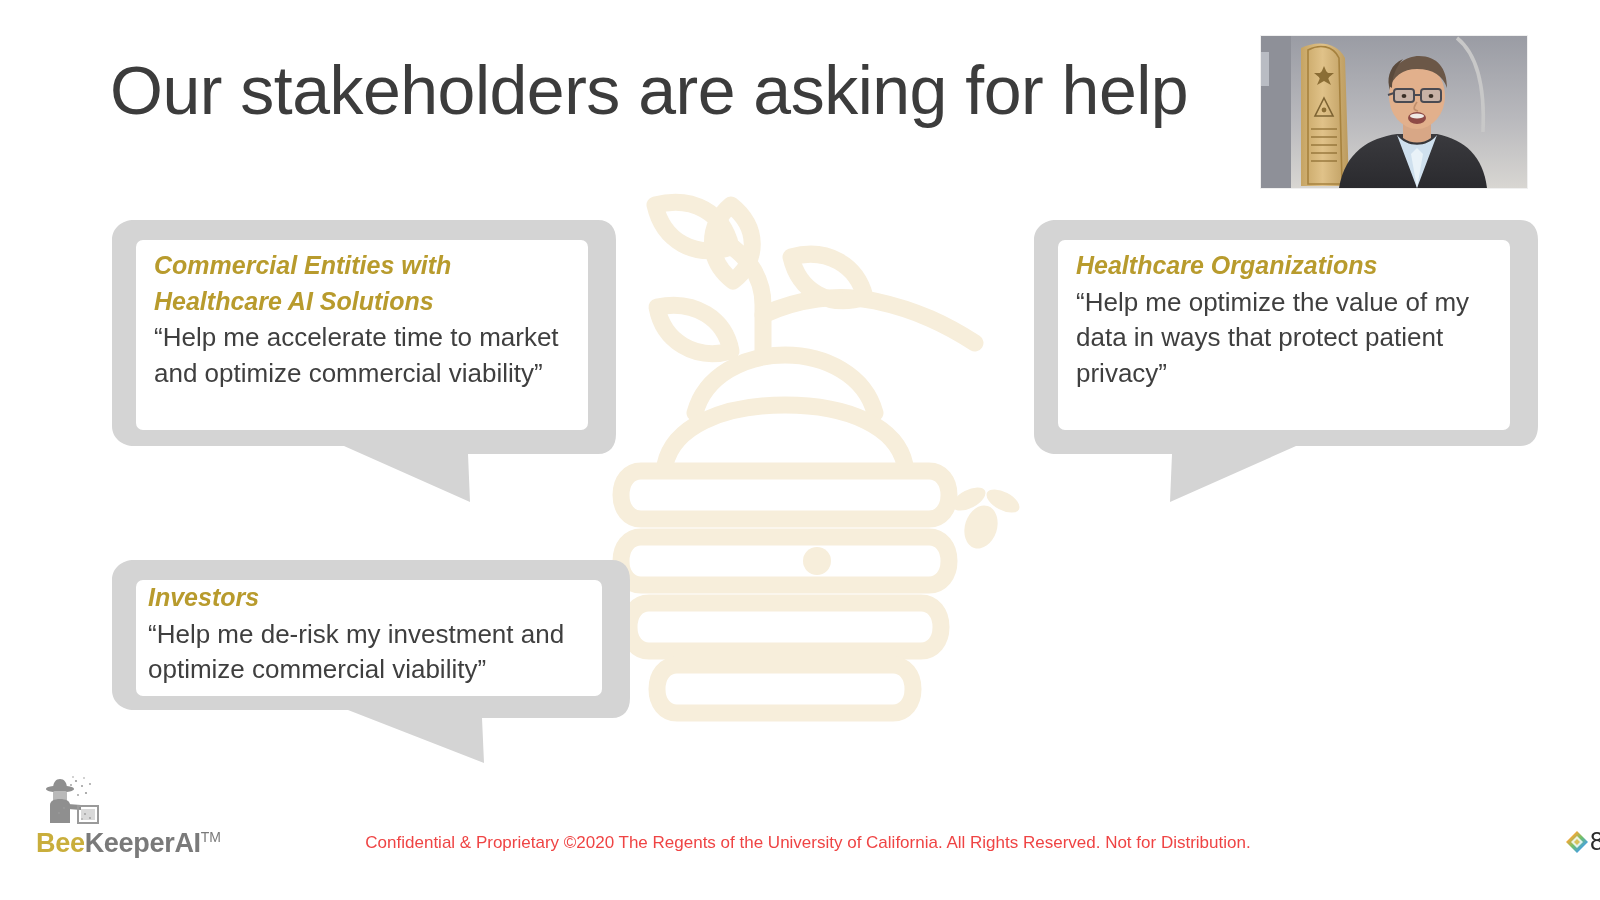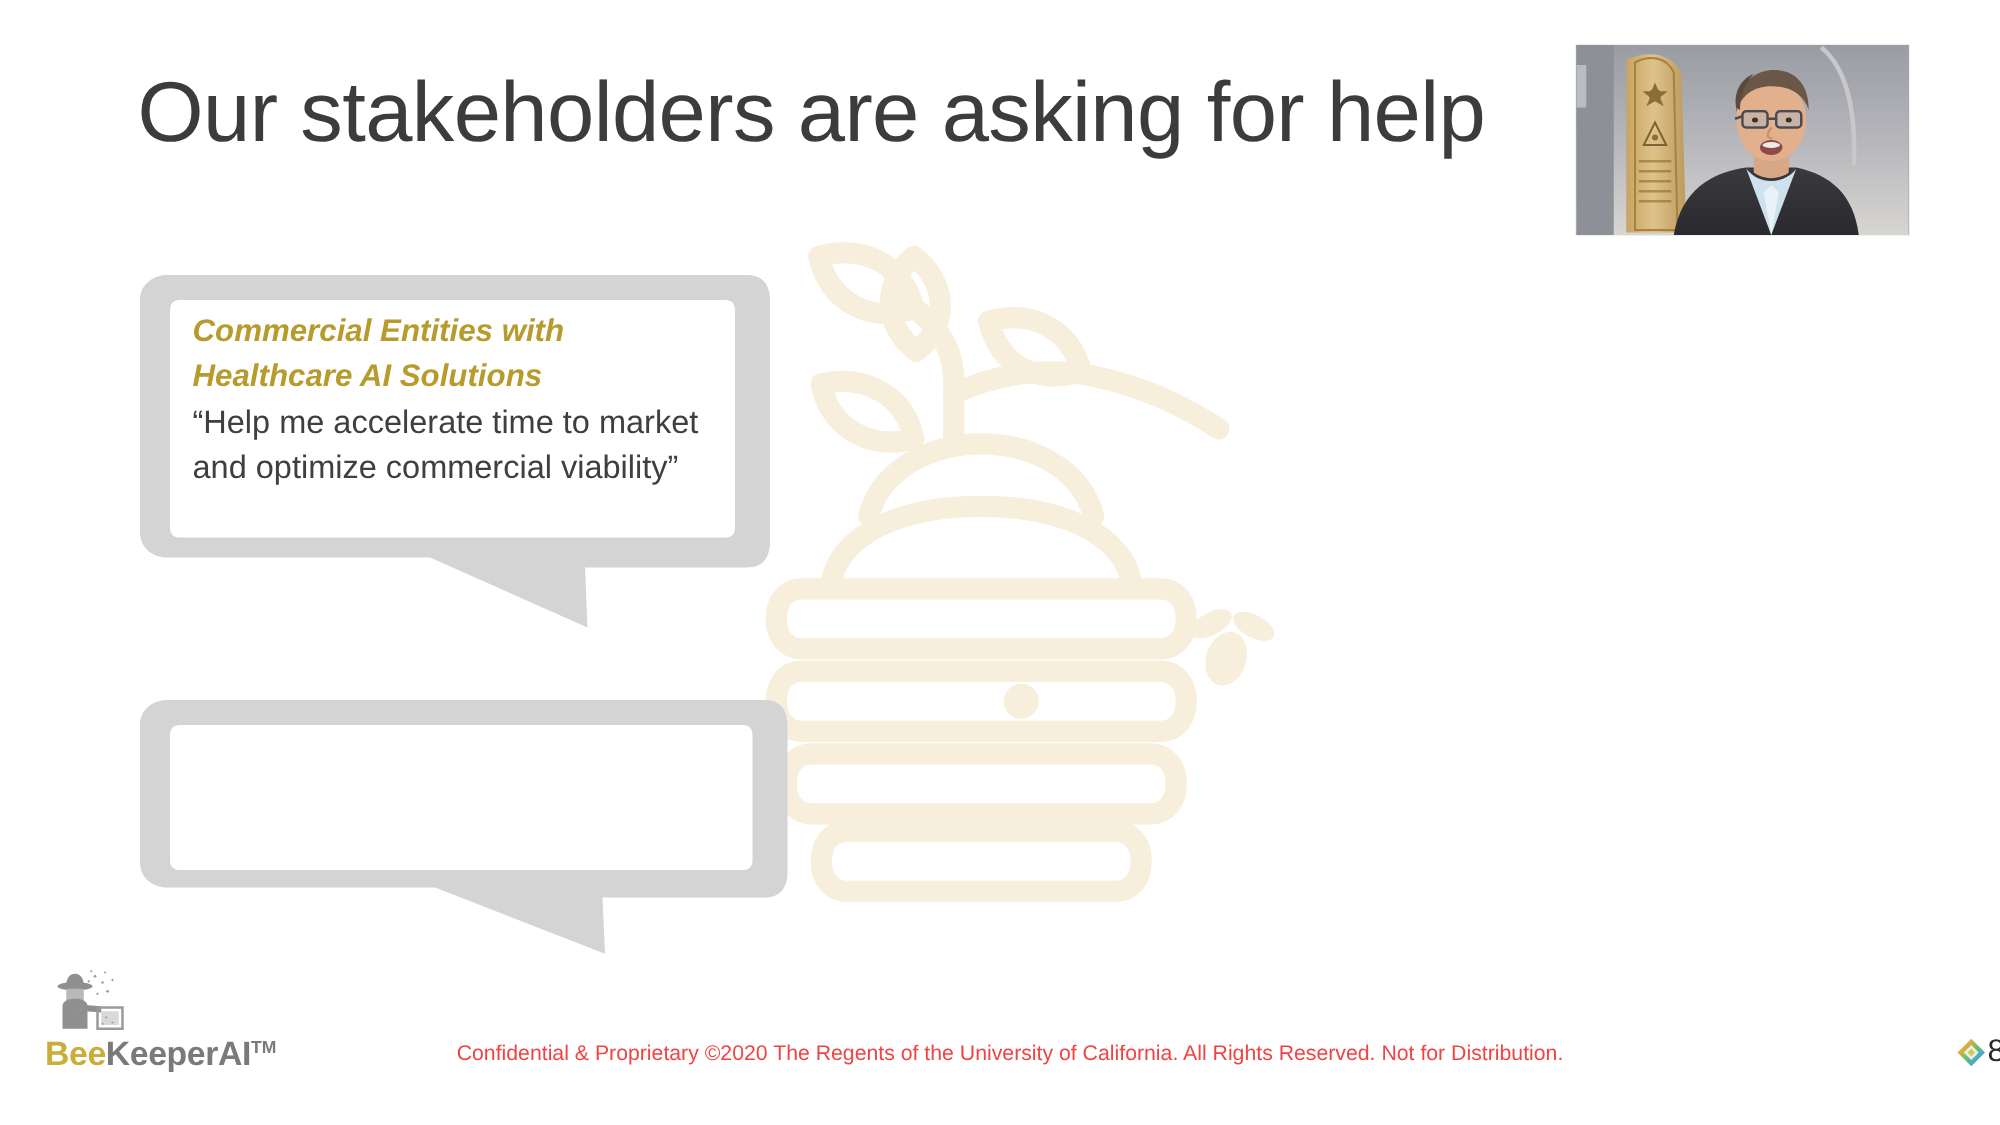--- a/index.html
+++ b/index.html
@@ -97,21 +97,21 @@
     font-size: 27px;
     font-weight: bold;
     color: #7a7a7a;
     letter-spacing: -0.3px;
     white-space: nowrap;
     margin-top: 1px;
   }
   .logo-text .bee { color: #c9ae3c; margin-top: 16px; }
   .logo-text .tm {
     font-size: 14px;
-    font-weight: bold;
+    font-weight: normal;
     vertical-align: super;
     letter-spacing: 0;
   }
   .footer-note {
     position: absolute;
     left: 0;
     right: 0;
     top: 833px;
     text-align: center;
     font-size: 17px;
@@ -254,27 +254,42 @@
       <path d="M14 22 C14 10 24 2 36 2 L500 2 C512 2 518 10 518 22 L518 216 C518 228 512 236 500 236
                L370 236 L372 284 L246 228 L36 228 C24 228 14 220 14 208 Z" fill="#d4d4d4"></path>
       <rect x="38" y="22" width="452" height="190" rx="7" fill="#ffffff"></rect>
     </svg>
     <div class="callout-body" style="left:56px; top:30px; width:420px;">
       <div class="callout-heading">Commercial Entities with Healthcare AI Solutions</div>
       <div class="callout-quote">“Help me accelerate time to market and optimize commercial viability”</div>
     </div>
   </div>
 
+  <div class="callout" style="left:1020px; top:218px; width:520px; height:290px;">
+    <svg width="520" height="290" viewBox="0 0 520 290" xmlns="http://www.w3.org/2000/svg">
+      <path d="M14 22 C14 10 24 2 36 2 L500 2 C512 2 518 10 518 22 L518 208 C518 220 512 228 500 228
+               L276 228 L150 284 L152 236 L36 236 C24 236 14 228 14 216 Z" fill="#d4d4d4"></path>
+      <rect x="38" y="22" width="452" height="190" rx="7" fill="#ffffff"></rect>
+    </svg>
+    <div class="callout-body" style="left:56px; top:30px; width:430px;">
+      <div class="callout-heading">Healthcare Organizations</div>
+      <div class="callout-quote">“Help me optimize the value of my data in ways that protect patient privacy”</div>
+    </div>
+  </div>
 
   <div class="callout" style="left:98px; top:558px; width:535px; height:245px;">
     <svg width="535" height="245" viewBox="0 0 535 245" xmlns="http://www.w3.org/2000/svg">
       <path d="M14 22 C14 10 24 2 36 2 L514 2 C526 2 532 10 532 22 L532 140 C532 152 526 160 514 160
                L384 160 L386 205 L250 152 L36 152 C24 152 14 144 14 132 Z" fill="#d4d4d4"></path>
       <rect x="38" y="22" width="466" height="116" rx="7" fill="#ffffff"></rect>
     </svg>
+    <div class="callout-body" style="left:50px; top:22px; width:450px;">
+      <div class="callout-heading">Investors</div>
+      <div class="callout-quote">“Help me de-risk my investment and optimize commercial viability”</div>
+    </div>
   </div>
 
 
   <div class="logo-wrap">
     <svg class="logo-mark" viewBox="0 0 62 52" xmlns="http://www.w3.org/2000/svg">
       <g fill="#8f8f8f">
 
         <ellipse cx="20" cy="14" rx="14" ry="3.4"></ellipse>
 
         <path d="M13 14 C13 7 16 4 20 4 C24 4 27 7 27 14 Z"></path>

